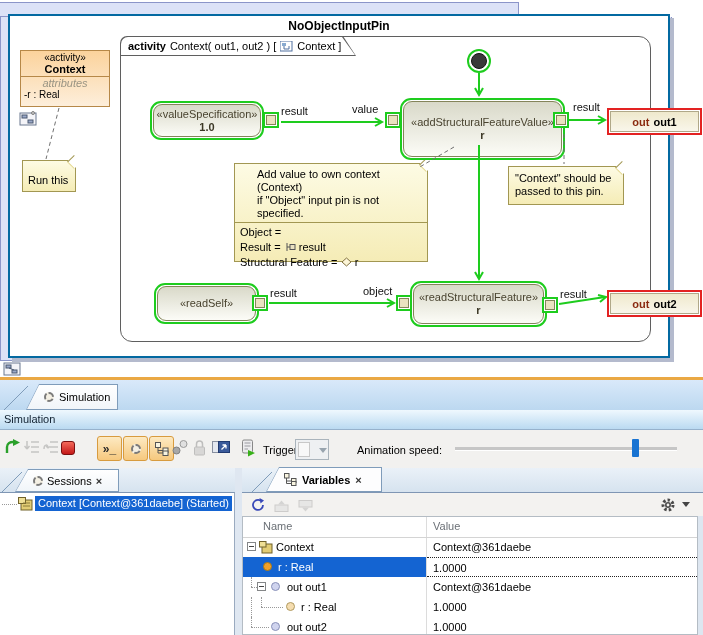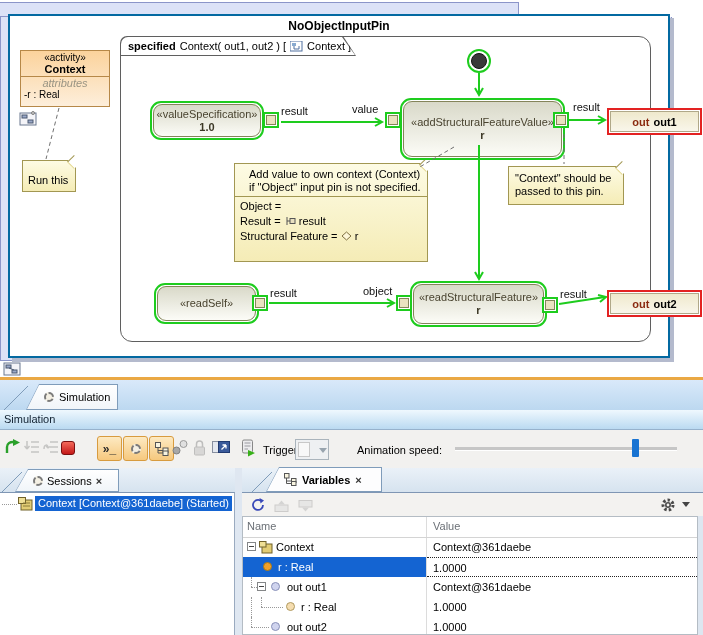--- a/index.html
+++ b/index.html
@@ -96,21 +96,21 @@
     <path d="M6 6 L11 8" stroke="#4a5870" fill="none"></path>
   </svg>
 
   <div class="abs inner-window">
     <div class="abs diagram-title">NoObjectInputPin</div>
 
     <div class="abs frame"></div>
     <div class="abs tab-outer frame-tab-shape" style="left:110px;top:20px;width:236px;height:20px;">
       <div class="tab-inner frame-tab-shape"></div>
       <div class="frame-tab-content">
-        <b>specified</b>
+        <b>activity</b>
         <span>Context( out1, out2 ) [</span>
         <svg width="13" height="11">
           <rect x="0" y="0" width="12" height="10" fill="#ffffff" stroke="#5070a0"></rect>
           <rect x="2" y="2" width="4" height="3" fill="#88aad0"></rect>
           <path d="M4 5 V8 H9 M9 5 V8" stroke="#5070a0" fill="none"></path>
         </svg>
         <span>Context ]</span>
       </div>
     </div>
 
@@ -161,21 +161,21 @@
 
     <div class="abs outbox" style="left:597px;top:92px;width:95px;height:27px;">
       <div class="outbox-in">
         <span class="kw">out</span>
         <span>out1</span>
       </div>
     </div>
 
     <div class="abs note" style="left:224px;top:147px;width:194px;height:99px;">
       <span class="fold"></span>
-      <div style="padding:4px 5px 2px 14px;line-height:13px;">
+      <div style="padding:4px 5px 2px 22px;line-height:13px;">
         <div>Add value to own context (Context)</div>
         <div>if "Object" input pin is not specified.</div>
       </div>
       <div style="border-top:1px solid #a29752;"></div>
       <div style="padding:2px 5px;line-height:15px;">
         <div>Object =</div>
         <div>
           <span>Result =</span>
           <svg width="12" height="10" style="vertical-align:-1px;">
             <path d="M3 1 V9 M3 5 H6" stroke="#555" fill="none"></path>
@@ -393,21 +393,21 @@
     <svg class="abs" style="left:418px;top:4px;" width="16" height="16">
       <circle cx="8" cy="8" r="5" fill="none" stroke="#4a4a4a" stroke-width="3" stroke-dasharray="2.4 2.1"></circle>
       <circle cx="8" cy="8" r="2.2" fill="none" stroke="#4a4a4a" stroke-width="1.6"></circle>
     </svg>
     <span class="abs" style="left:440px;top:9px;width:0;height:0;border-left:4px solid transparent;border-right:4px solid transparent;border-top:5px solid #444;"></span>
   </div>
 
   <div class="abs vars-table">
     <div class="col-div"></div>
     <div class="abs" style="left:0;top:0;width:454px;height:20px;border-bottom:1px solid #d4d4d4;">
-      <span class="abs th" style="left:4px;top:3px;">Name</span>
+      <span class="abs th" style="left:20px;top:3px;">Name</span>
       <span class="abs th" style="left:190px;top:3px;">Value</span>
     </div>
 
     <div class="vrow" style="top:20px;">
       <div class="cell-n">
         <span class="expand" style="left:4px;top:5px;">
             <span class="minus"></span>
           </span>
         <svg class="abs" style="left:16px;top:4px;" width="14" height="13">
           <rect x="3" y="3" width="10" height="9" fill="#e2cc74" stroke="#71622a"></rect>

